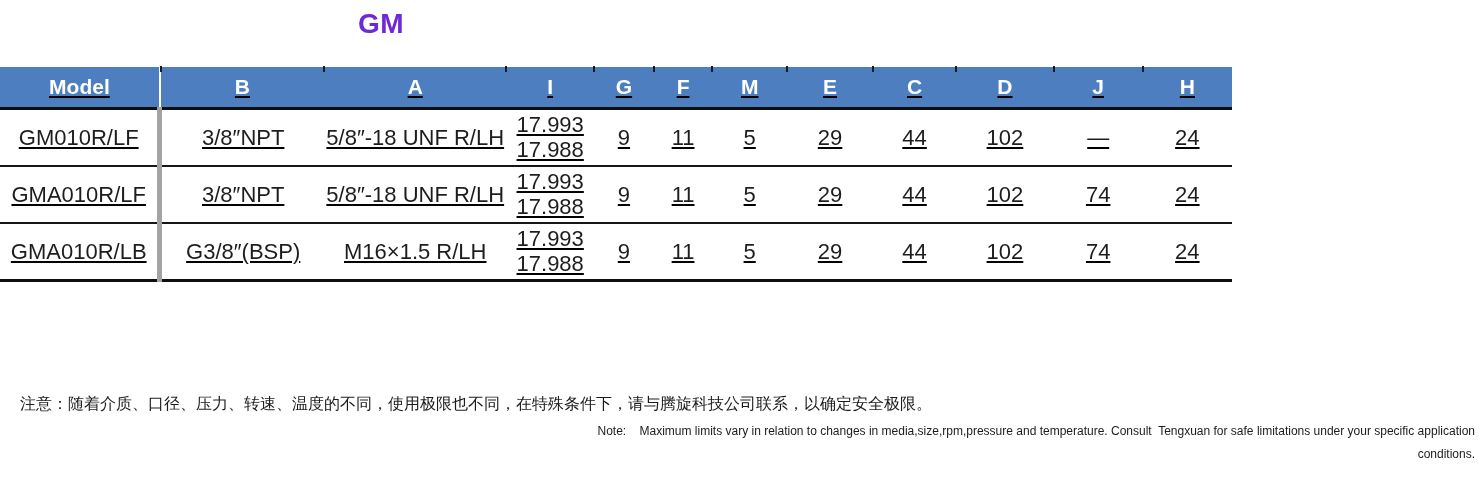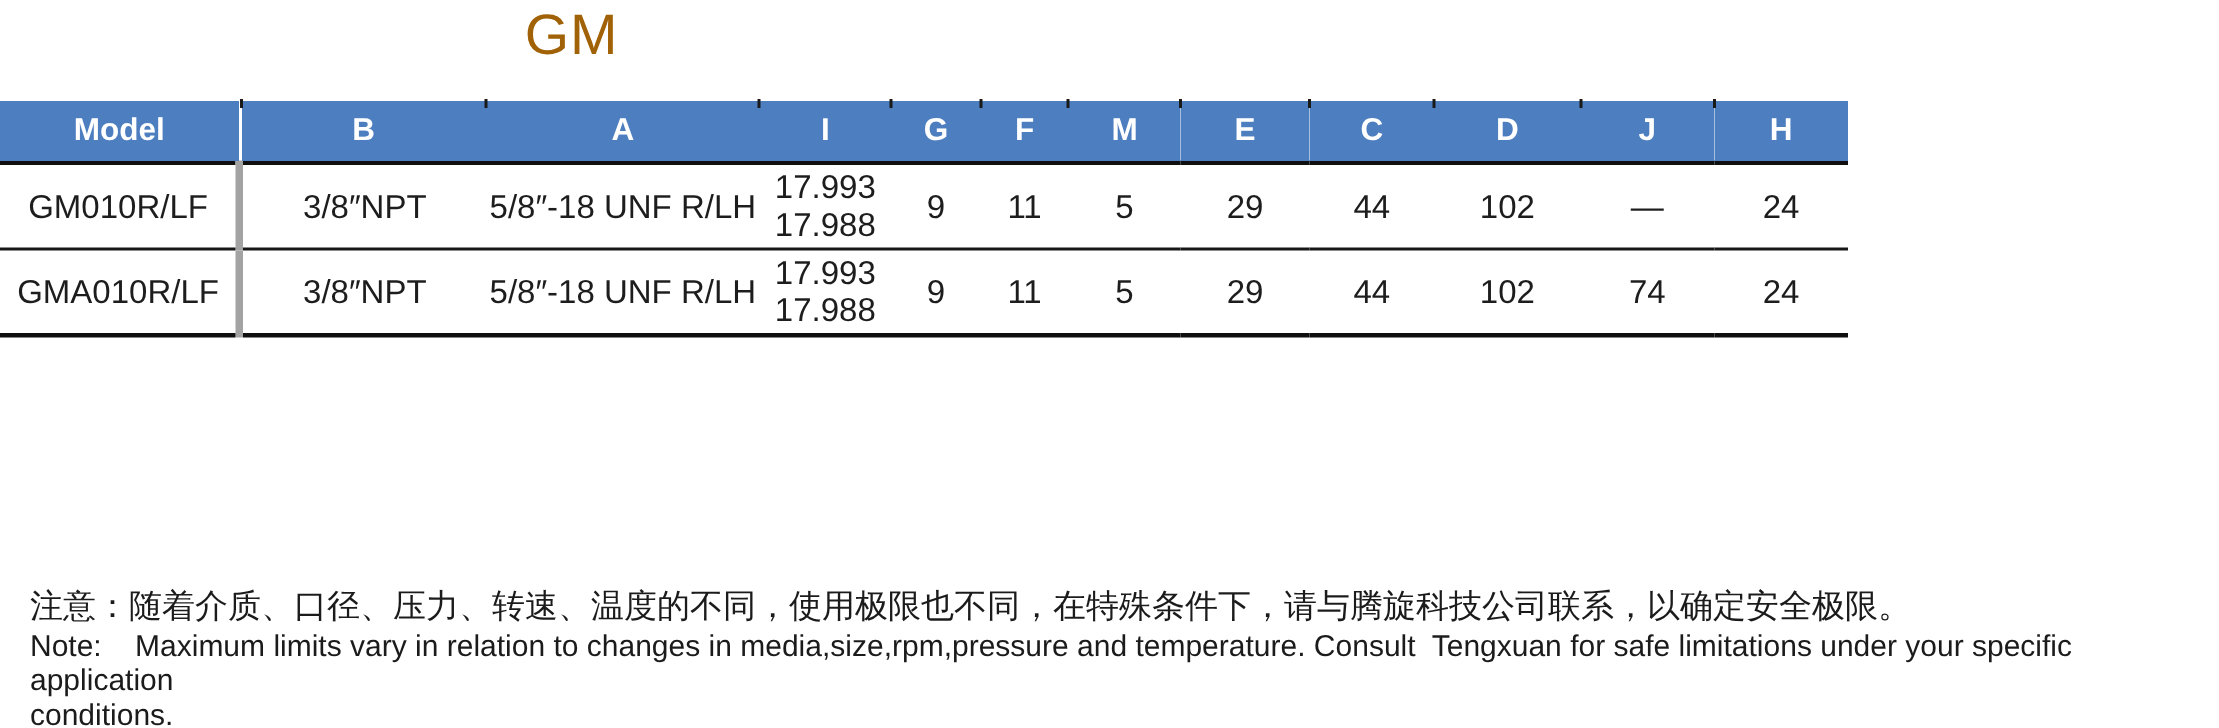--- a/index.html
+++ b/index.html
@@ -3,29 +3,29 @@
 <meta charset="utf-8">
 <style>
   html, body { margin: 0; padding: 0; background: #ffffff; }
   body { width: 1479px; height: 485px; font-family: "Liberation Sans", sans-serif; }
   .page { position: relative; width: 1479px; height: 485px; overflow: hidden; background: #ffffff; }
 
   
   .series-title {
     position: absolute; top: 0; height: 48px; display: flex; align-items: center;
     transform: translateX(-50%);
-    font-size: 38px; font-weight: normal; color: #a16207; letter-spacing: 0.5px;
+    font-size: 28px; font-weight: bold; color: #6d28d9; letter-spacing: 0.5px;
   }
   .title-gm  { left: 381px; }
   .title-gma { left: 1030px; }
 
   
   table.spec {
     position: absolute; top: 67px; left: 0; width: 1232px;
-    border-collapse: collapse; table-layout: fixed;
+    border-collapse: collapse; table-layout: fixed; text-decoration: underline;
   }
   table.spec thead th {
     position: relative;
     background: #4d7ec0; color: #ffffff;
     font-size: 21px; font-weight: bold;
     height: 40px; padding: 0; text-align: center;
     border-bottom: 3px solid #0f0f0f;
   }
   table.spec thead th:first-child { border-right: 2px solid #ffffff; }
   
@@ -38,22 +38,22 @@
     height: 55px; padding: 0;
     border-bottom: 2px solid #161616;
     background: #ffffff;
   }
   table.spec tbody td:first-child { border-right: 5px solid #a3a3a3; }
   table.spec tbody tr:last-child td { border-bottom: 3px solid #0f0f0f; }
   td.col-i { white-space: pre-line; line-height: 1.12; font-size: 22px; }
 
   
   .notes { position: absolute; left: 20px; top: 390px; width: 1455px; color: #1b1b1b; }
-  .note-zh { font-size: 22px; line-height: 27px; white-space: nowrap; }
-  .note-en { font-size: 20px; line-height: 23px; white-space: pre-wrap; margin-top: 3px; }
+  .note-zh { font-size: 16px; line-height: 27px; white-space: nowrap; }
+  .note-en { font-size: 12px; line-height: 23px; white-space: pre-wrap; margin-top: 3px; text-align: right; }
 </style>
 </head>
 <body>
 
 <div class="page">
 
   <div class="series-title title-gm">GM</div>
 
   <table class="spec">
     <colgroup>
@@ -110,20 +110,35 @@
 17.988</td>
         <td>9</td>
         <td>11</td>
         <td>5</td>
         <td>29</td>
         <td>44</td>
         <td>102</td>
         <td>74</td>
         <td>24</td>
       </tr>
+      <tr>
+        <td>GMA010R/LB</td>
+        <td>G3/8″(BSP)</td>
+        <td>M16×1.5 R/LH</td>
+        <td class="col-i">17.993
+17.988</td>
+        <td>9</td>
+        <td>11</td>
+        <td>5</td>
+        <td>29</td>
+        <td>44</td>
+        <td>102</td>
+        <td>74</td>
+        <td>24</td>
+      </tr>
     </tbody>
   </table>
 
   <div class="notes">
     <div class="note-zh">注意：随着介质、口径、压力、转速、温度的不同，使用极限也不同，在特殊条件下，请与腾旋科技公司联系，以确定安全极限。</div>
     <div class="note-en">Note:    Maximum limits vary in relation to changes in media,size,rpm,pressure and temperature. Consult  Tengxuan for safe limitations under your specific application</div>
     <div class="note-en" style="margin-top:0;">conditions.</div>
   </div>
 
 </div>

